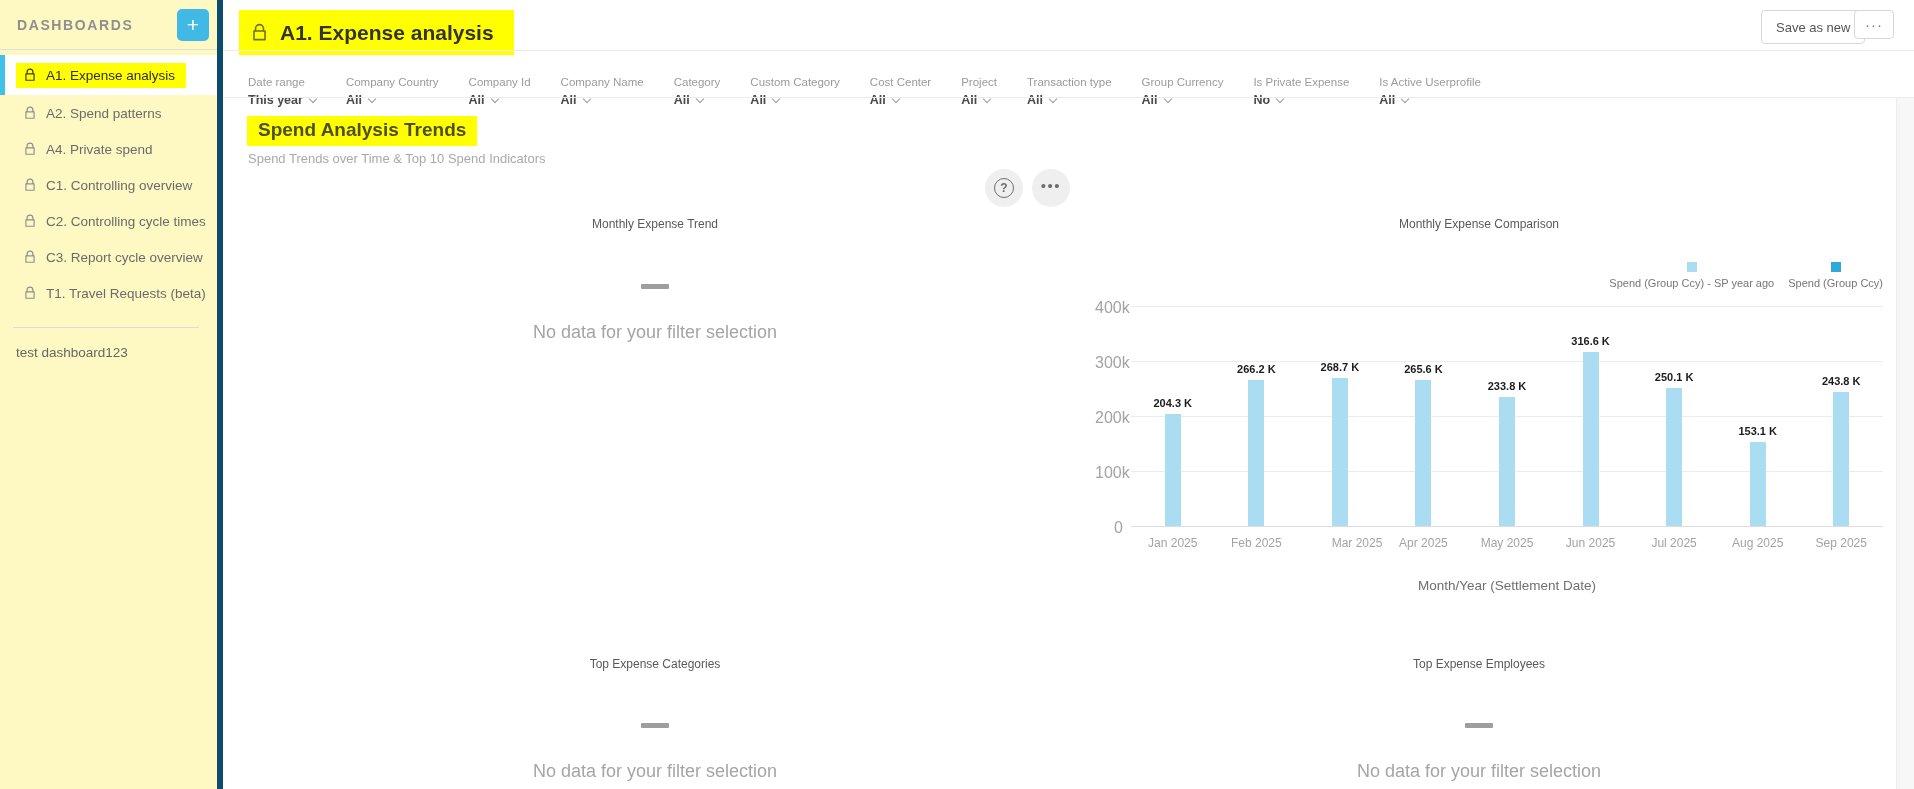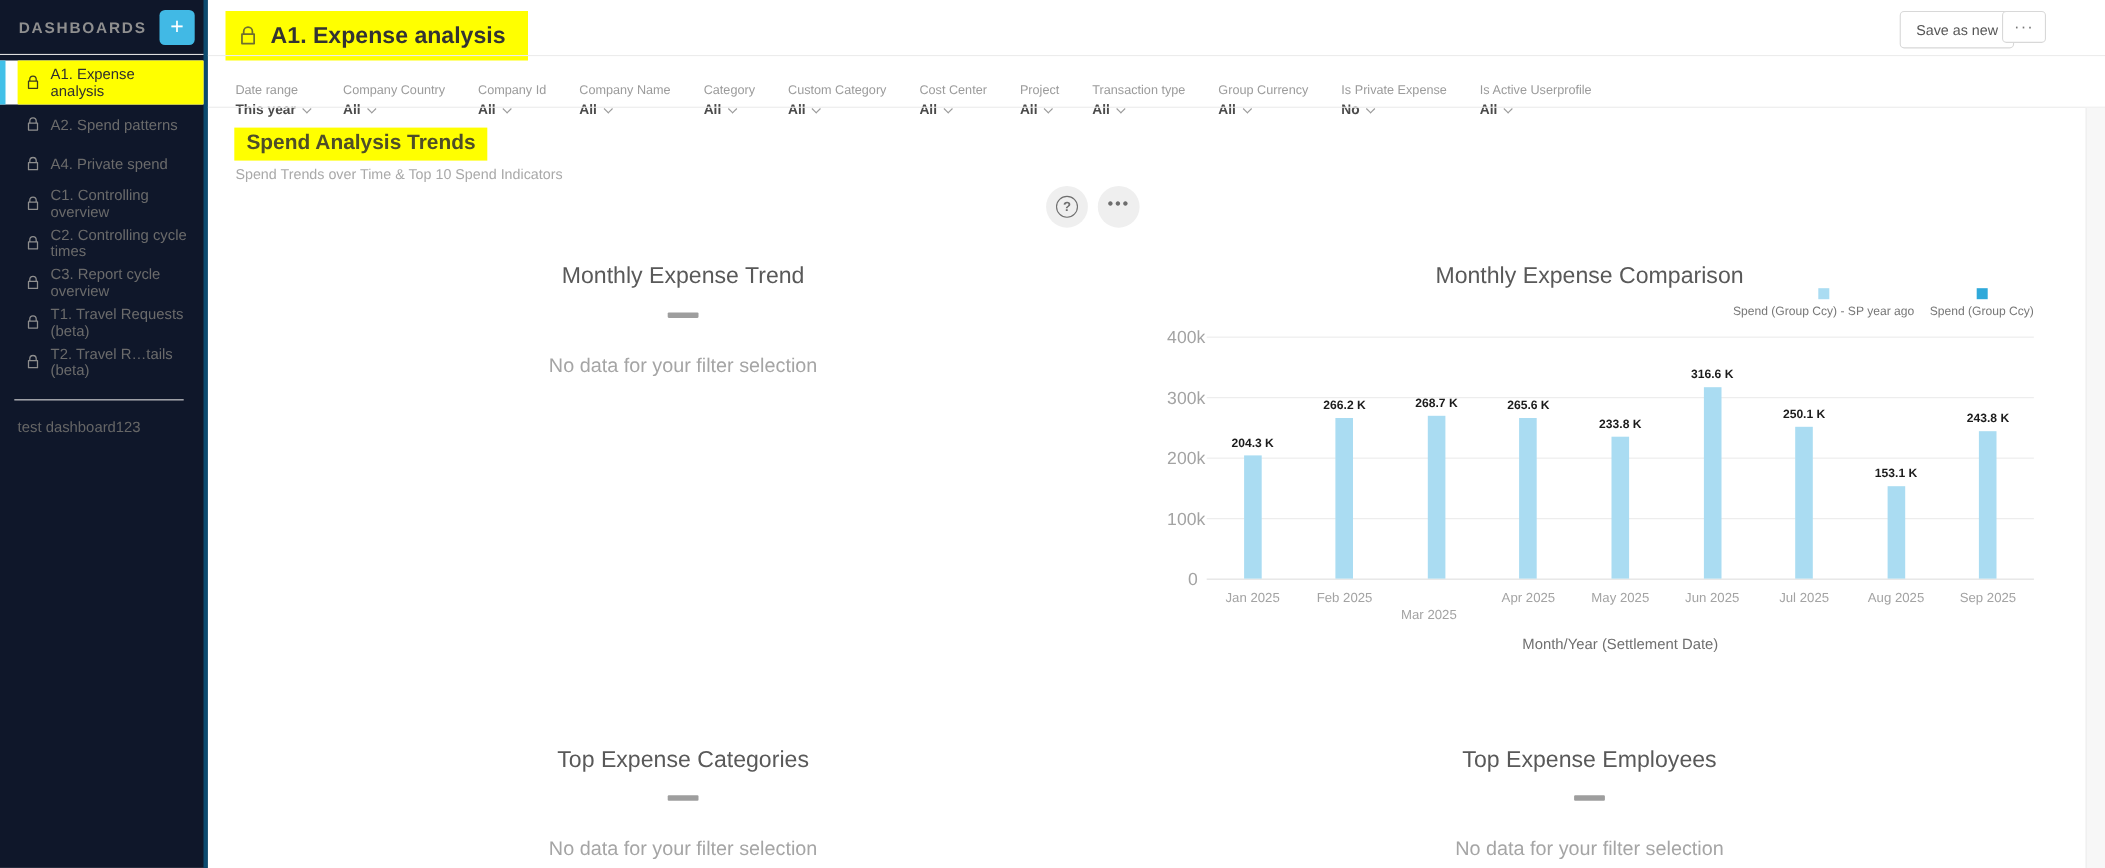--- a/index.html
+++ b/index.html
@@ -1,20 +1,20 @@
 <!DOCTYPE html>
 <html><head>
 <meta charset="utf-8">
 <style>
   * { box-sizing: border-box; }
   body { margin:0; font-family:"Liberation Sans", sans-serif; background:#fff; }
   .app { position:relative; width:1914px; height:789px; overflow:hidden; display:flex; background:#fff; }
 
   
-  .sidebar { width:189px; flex:none; background:#0f172a; border-right:4px solid #0c4a6e; }
+  .sidebar { width:223px; flex:none; background:#fef9c3; border-right:6px solid #0c4a6e; }
   .sb-head { height:50px; display:flex; align-items:center; justify-content:space-between; padding:0 8px 0 17px; border-bottom:1px solid #dedede; }
   .sb-title { font-size:14px; font-weight:bold; letter-spacing:1.6px; color:#8f8f8f; }
   .add-btn { width:32px; height:32px; background:#41b9e5; color:#fff; font-size:21px; line-height:1; border:none; border-radius:5px; display:flex; align-items:center; justify-content:center; cursor:pointer; }
   .sb-list { padding-top:5px; }
   .sb-item { height:36px; display:flex; align-items:center; padding-left:16px; color:#6b6b6b; font-size:13.5px; cursor:pointer; }
   .sb-item .chip { display:inline-flex; align-items:center; gap:9px; padding:5px 11px 5px 7px; border-radius:1px; }
   .sb-item.selected { background:#ffffff; height:40px; border-left:5px solid #41c0e8; padding-left:11px; color:#2f2f2f; }
   .sb-item.selected .chip { background:#ffff00; }
   .sb-item.selected .lock path { stroke:#3c3c1e; }
   .lock { flex:none; display:block; }
@@ -44,21 +44,21 @@
 
   .section-chip { left:24px; top:116px; background:#ffff00; padding:3px 11px 5px 11px; }
   .section-title { font-size:19px; font-weight:bold; color:#4e4e28; }
   .section-sub { left:25px; top:151px; font-size:13px; color:#a9a9a9; }
 
   .circle-btn { width:38px; height:38px; border-radius:50%; background:#efefef; display:flex; align-items:center; justify-content:center; cursor:pointer; }
   .help-btn { left:762px; top:169px; }
   .more-circle { left:809px; top:169px; color:#6e6e6e; font-size:15px; letter-spacing:1.5px; padding-bottom:6px; }
   .help-ring { width:20px; height:20px; border:1.5px solid #6e6e6e; border-radius:50%; display:flex; align-items:center; justify-content:center; font-size:12px; font-weight:bold; color:#6e6e6e; }
 
-  .panel-title { font-size:21px; color:#595959; transform:translateX(-50%); white-space:nowrap;margin-top:22px; }
+  .panel-title { font-size:12px; color:#595959; transform:translateX(-50%); white-space:nowrap; }
   .nodata-dash { width:28px; height:5px; background:#9e9e9e; border-radius:1px; transform:translateX(-50%); }
   .nodata-text { font-size:18px; color:#a5a5a5; transform:translateX(-50%); white-space:nowrap; }
 
   
   .chart { left:872px; top:258px; width:800px; height:330px; }
   .legend { position:absolute; right:12px; top:4px; display:flex; gap:14px; font-size:11px; color:#777; }
   .legend-item { display:flex; align-items:center; gap:5px; cursor:pointer;flex-direction:column; }
   .swatch { width:10px; height:10px; flex:none; }
   .gridline { position:absolute; left:36px; width:752px; height:1px; background:#ececec; }
   .gridline.zero { background:#dedede; }
@@ -126,28 +126,20 @@
             </svg>
             <span>C3. Report cycle overview</span>
           </span>
       </div>
       <div class="sb-item">
         <span class="chip">
             <svg class="lock" width="14" height="14" viewBox="0 0 24 24" fill="none">
               <path d="M7 10 V7 a5 5 0 0 1 10 0 V10 M5 10 h14 v11 h-14 z" stroke-width="2" stroke-linecap="round" stroke-linejoin="round"></path>
             </svg>
             <span>T1. Travel Requests (beta)</span>
-          </span>
-      </div>
-      <div class="sb-item">
-        <span class="chip">
-            <svg class="lock" width="14" height="14" viewBox="0 0 24 24" fill="none">
-              <path d="M7 10 V7 a5 5 0 0 1 10 0 V10 M5 10 h14 v11 h-14 z" stroke-width="2" stroke-linecap="round" stroke-linejoin="round"></path>
-            </svg>
-            <span>T2. Travel R…tails (beta)</span>
           </span>
       </div>
     </div>
     <div class="sb-divider"></div>
     <div class="sb-footer">test dashboard123</div>
   </div>
 
   <div class="main">
 
     <div class="abs title-chip">
@@ -288,21 +280,21 @@
           <div class="gridline zero" style="top: 268px;"></div>
           <div class="ytick" style="top: 261px;">0</div>
           <div class="bar" style="left: 69.7778px; top: 156px; height: 112px; background: rgb(170, 220, 242);"></div>
           <div class="bar-label" style="left: 77.7778px; top: 139px;">204.3 K</div>
           <div class="xtick" style="left: 77.7778px; top: 278px;">Jan 2025</div>
           <div class="bar" style="left: 153.333px; top: 122px; height: 146px; background: rgb(170, 220, 242);"></div>
           <div class="bar-label" style="left: 161.333px; top: 105px;">266.2 K</div>
           <div class="xtick" style="left: 161.333px; top: 278px;">Feb 2025</div>
           <div class="bar" style="left: 236.889px; top: 120px; height: 148px; background: rgb(170, 220, 242);"></div>
           <div class="bar-label" style="left: 244.889px; top: 103px;">268.7 K</div>
-          <div class="xtick" style="left: 238px; top: 278px; margin-top: 16px;">Mar 2025</div>
+          <div class="xtick" style="left: 262px; top: 278px;">Mar 2025</div>
           <div class="bar" style="left: 320.444px; top: 122px; height: 146px; background: rgb(170, 220, 242);"></div>
           <div class="bar-label" style="left: 328.444px; top: 105px;">265.6 K</div>
           <div class="xtick" style="left: 328.444px; top: 278px;">Apr 2025</div>
           <div class="bar" style="left: 404px; top: 139px; height: 129px; background: rgb(170, 220, 242);"></div>
           <div class="bar-label" style="left: 412px; top: 122px;">233.8 K</div>
           <div class="xtick" style="left: 412px; top: 278px;">May 2025</div>
           <div class="bar" style="left: 487.556px; top: 94px; height: 174px; background: rgb(170, 220, 242);"></div>
           <div class="bar-label" style="left: 495.556px; top: 77px;">316.6 K</div>
           <div class="xtick" style="left: 495.556px; top: 278px;">Jun 2025</div>
           <div class="bar" style="left: 571.111px; top: 130px; height: 138px; background: rgb(170, 220, 242);"></div>

